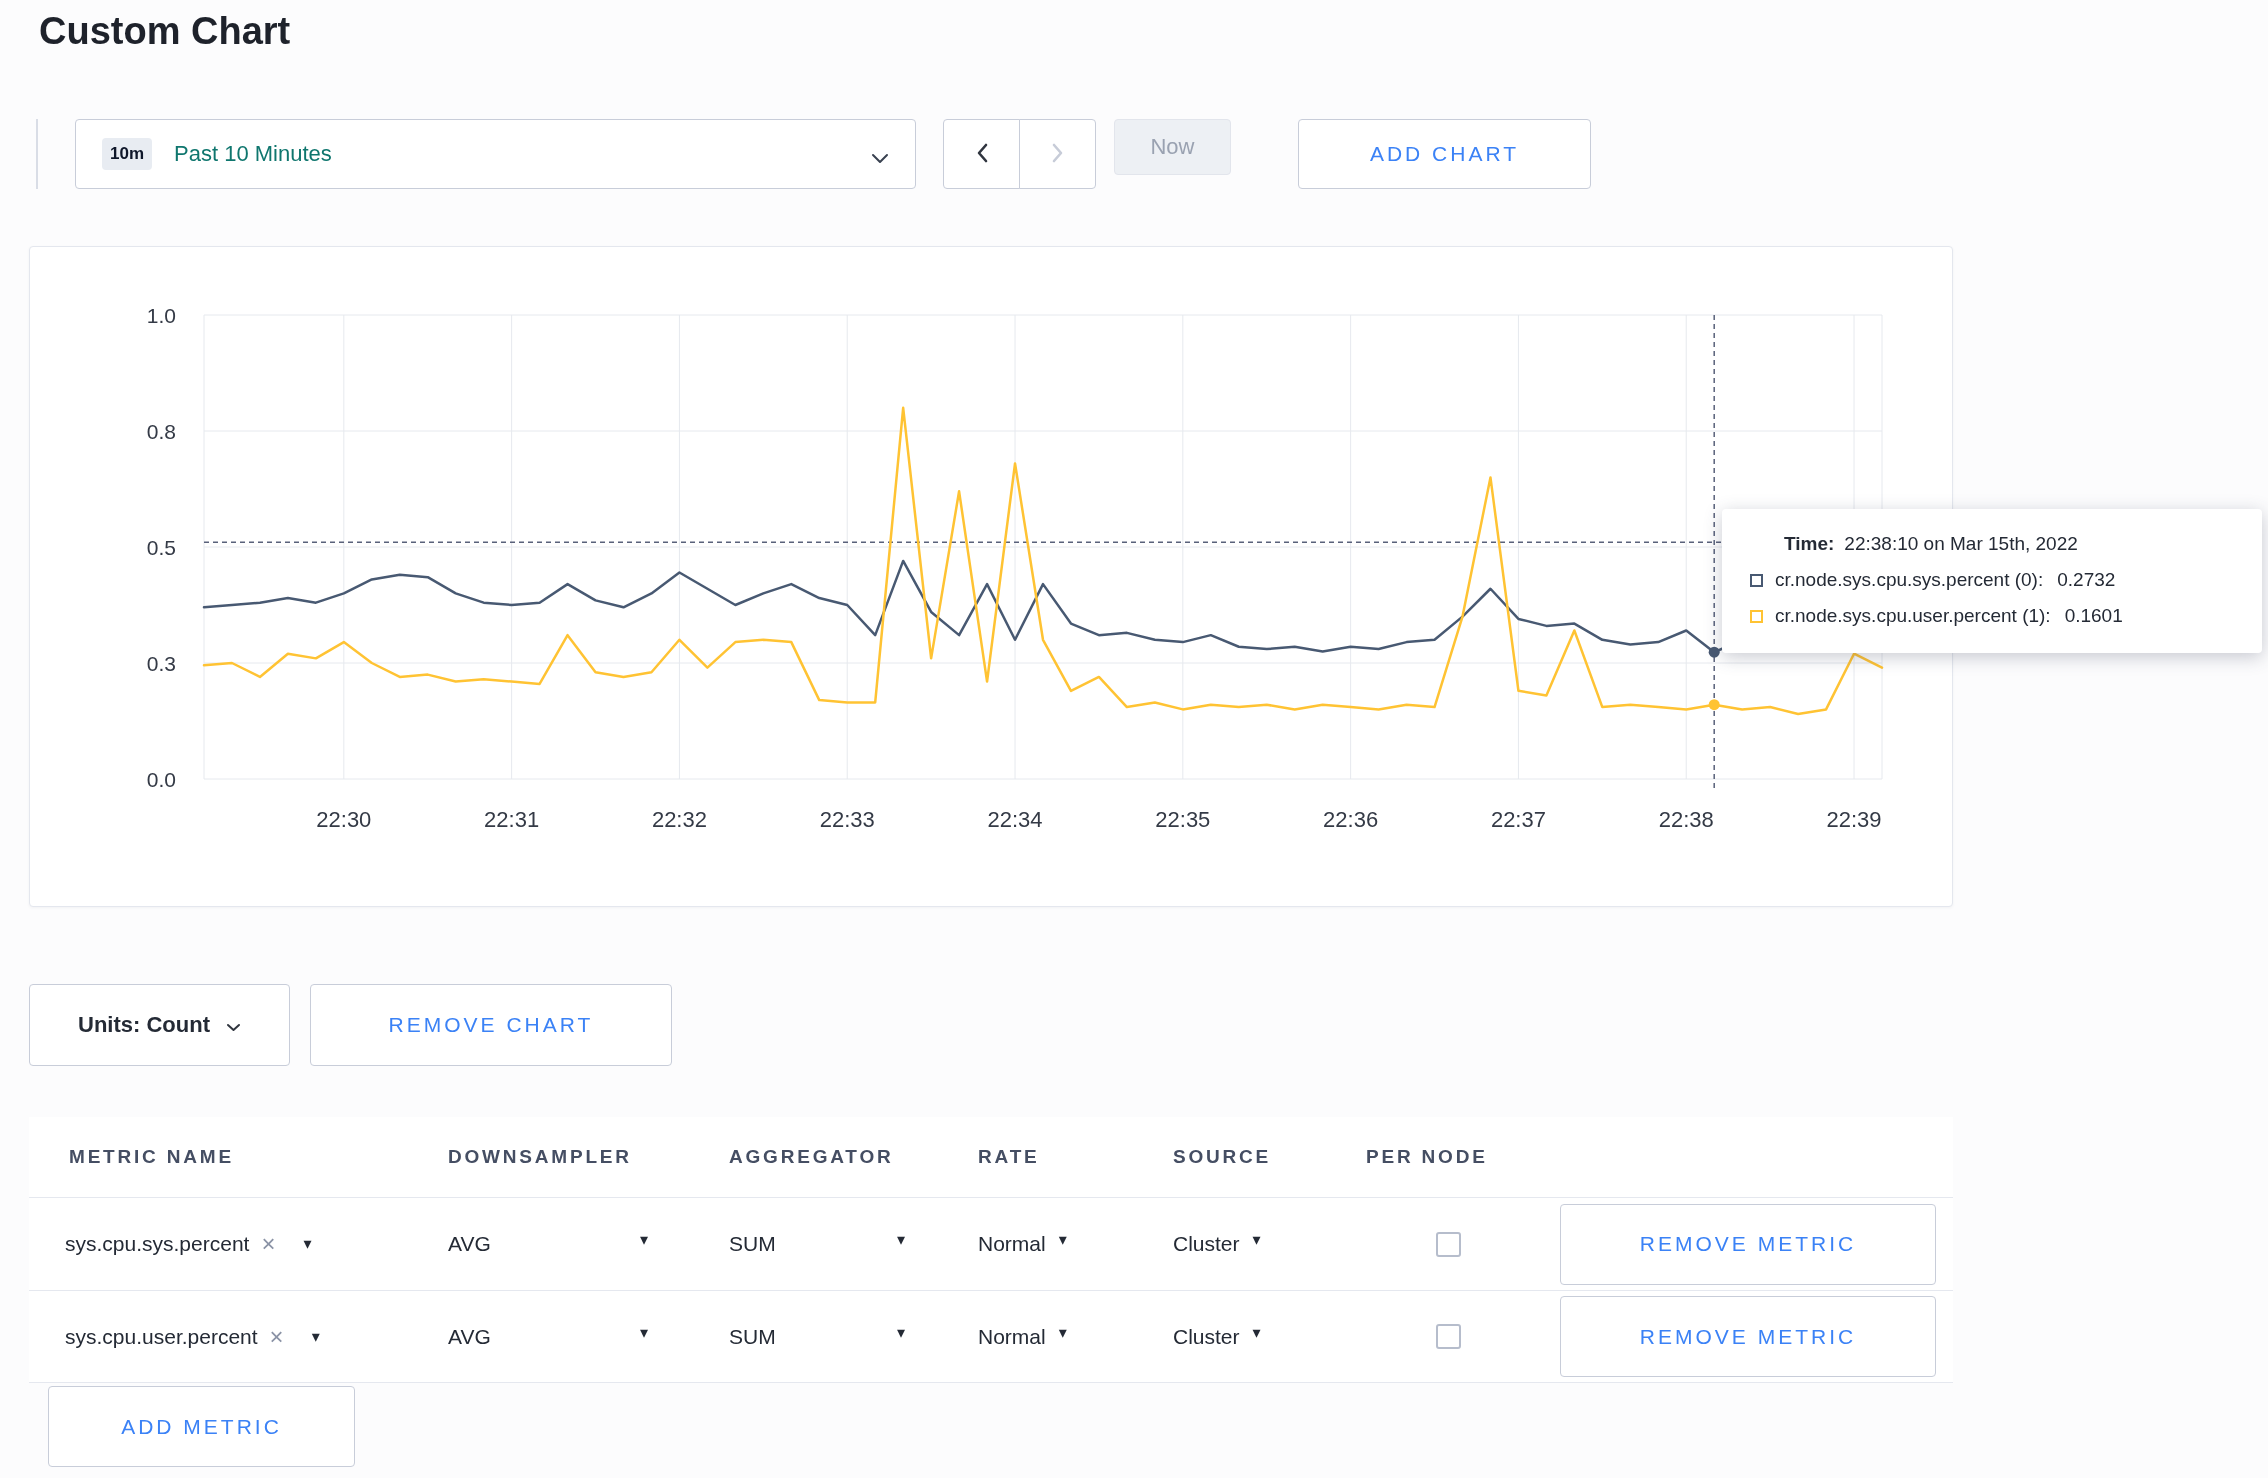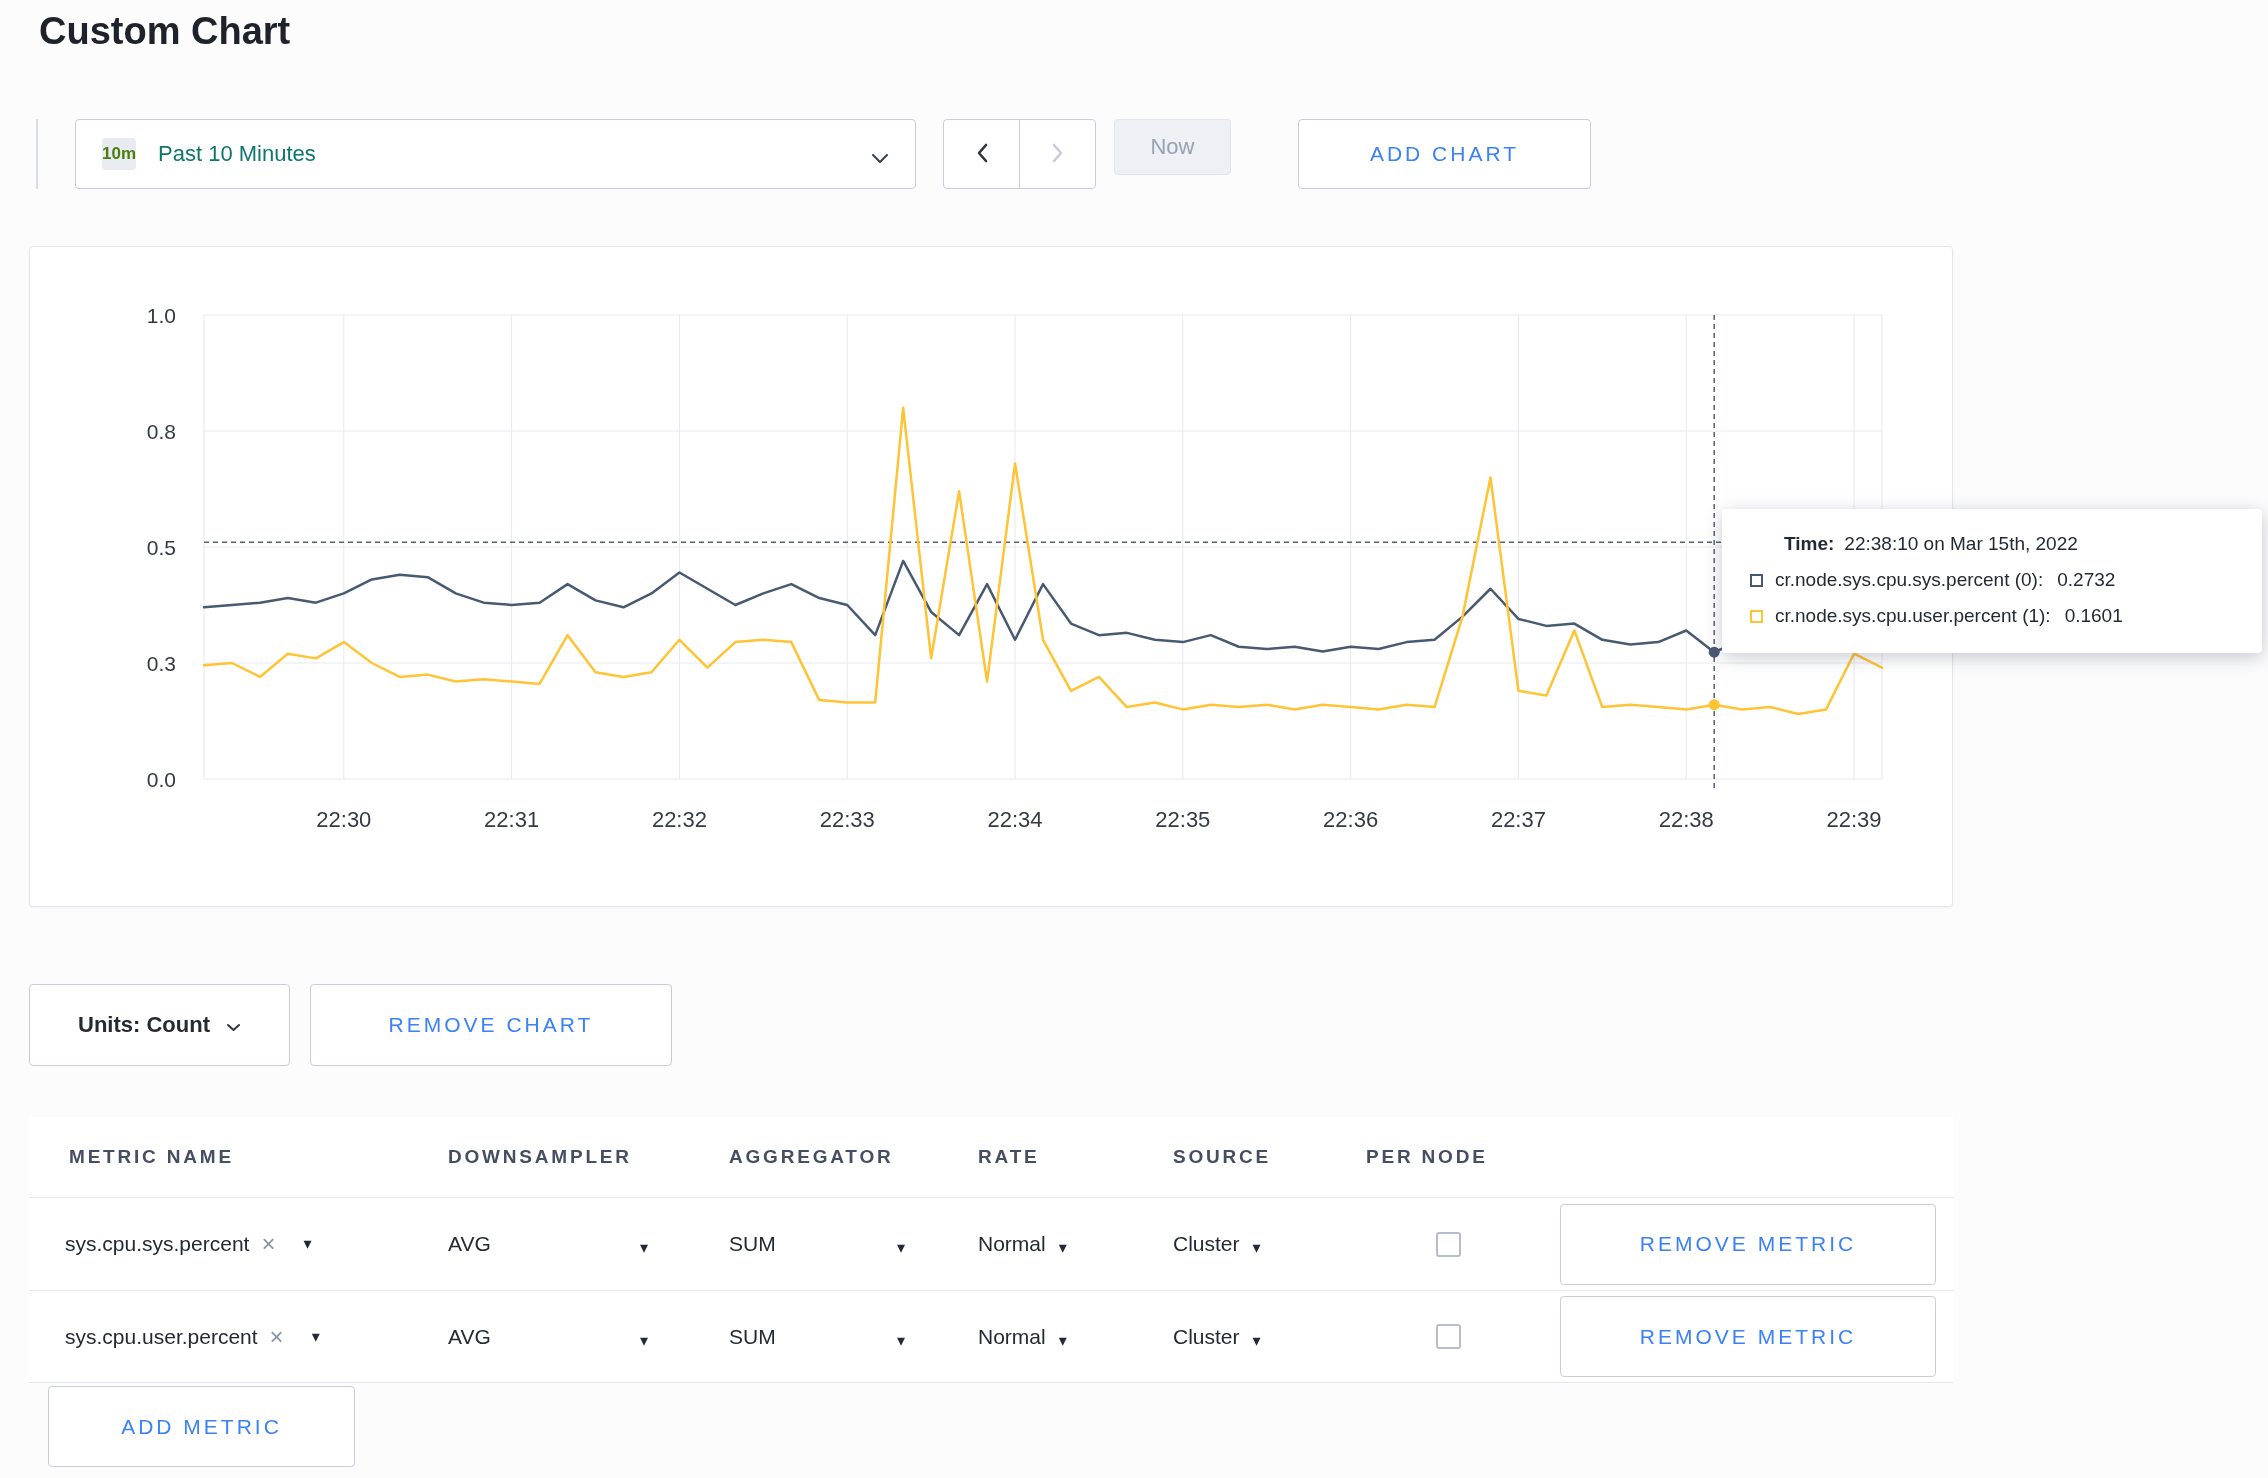--- a/index.html
+++ b/index.html
@@ -6,21 +6,21 @@
   html,body{margin:0;padding:0}
   body{background:#fcfcfd;font-family:"Liberation Sans",sans-serif;color:#242a35}
   .page{position:relative;width:2268px;height:1478px;overflow:hidden;background:#fcfcfd}
 
   .page-title{position:absolute;left:39px;top:10px;font-size:38px;font-weight:600;color:#1e222b;margin:0}
 
   
   .toolbar-rule{position:absolute;left:36px;top:119px;width:2px;height:70px;background:#d9dde6}
   .time-select{position:absolute;left:75px;top:119px;width:841px;height:70px;background:#fff;border:1px solid #c8cdd9;
     border-radius:4px;display:flex;align-items:center;padding:0 26px;cursor:pointer}
-  .time-badge{background:#e8ecf2;border-radius:4px;font-size:17px;font-weight:700;padding:6px 0;margin-right:22px;color:#4d7c0f}
+  .time-badge{background:#e8ecf2;border-radius:4px;font-size:17px;font-weight:700;padding:6px 8px;margin-right:22px;color:#0f172a}
   .time-label{font-size:22px;color:#0f766e}
   .time-select .chev{position:absolute;right:26px;top:30px}
 
   .pager{position:absolute;left:943px;top:119px;display:flex}
   .pager button{width:77px;height:70px;background:#fff;border:1px solid #c8cdd9;display:flex;align-items:center;justify-content:center;cursor:pointer;padding:0}
   .pager button:first-child{border-radius:4px 0 0 4px}
   .pager button:last-child{border-radius:0 4px 4px 0;margin-left:-1px}
 
   .now-btn{position:absolute;left:1114px;top:119px;width:117px;height:56px;background:#edf0f4;border:1px solid #e2e5ec;
     border-radius:4px;color:#9aa2b1;font-size:22px;font-family:inherit;cursor:default}
@@ -56,21 +56,21 @@
   .tbl-header{height:80px}
   .tbl-header .hcell{font-size:19px;letter-spacing:2.8px;font-weight:600;color:#454e63}
   .tbl-header .hcell:first-child{padding-left:40px}
   .tbl-row{height:93px;border-top:1px solid #e5e8ef}
   .tbl-row:last-of-type{border-bottom:1px solid #e5e8ef}
   .cell{font-size:21px;color:#242a35;display:flex;align-items:center}
   .cell-name{padding-left:36px;gap:12px}
   .x-glyph{color:#8b93a6;font-size:24px;line-height:1;cursor:pointer}
   .caret{color:#242a35;font-size:16px;line-height:1}
   .cell-name .caret{margin-left:16px}
-  .sel{display:flex;align-items:flex-end;justify-content:space-between;cursor:pointer}
+  .sel{display:flex;align-items:flex-start;justify-content:space-between;cursor:pointer}
   .sel-ds{width:200px}
   .sel-ag{width:176px}
   .sel-near{gap:13px}
   .cell-check{padding-left:70px}
   input[type=checkbox]{appearance:none;-webkit-appearance:none;width:25px;height:25px;border:2px solid #b6bdcc;border-radius:3px;background:#fff;margin:0;cursor:pointer}
   .remove-metric{width:376px;height:81px}
   .add-metric{position:absolute;left:48px;top:1386px;width:307px;height:81px}
 </style>
 </head>
 <body>

